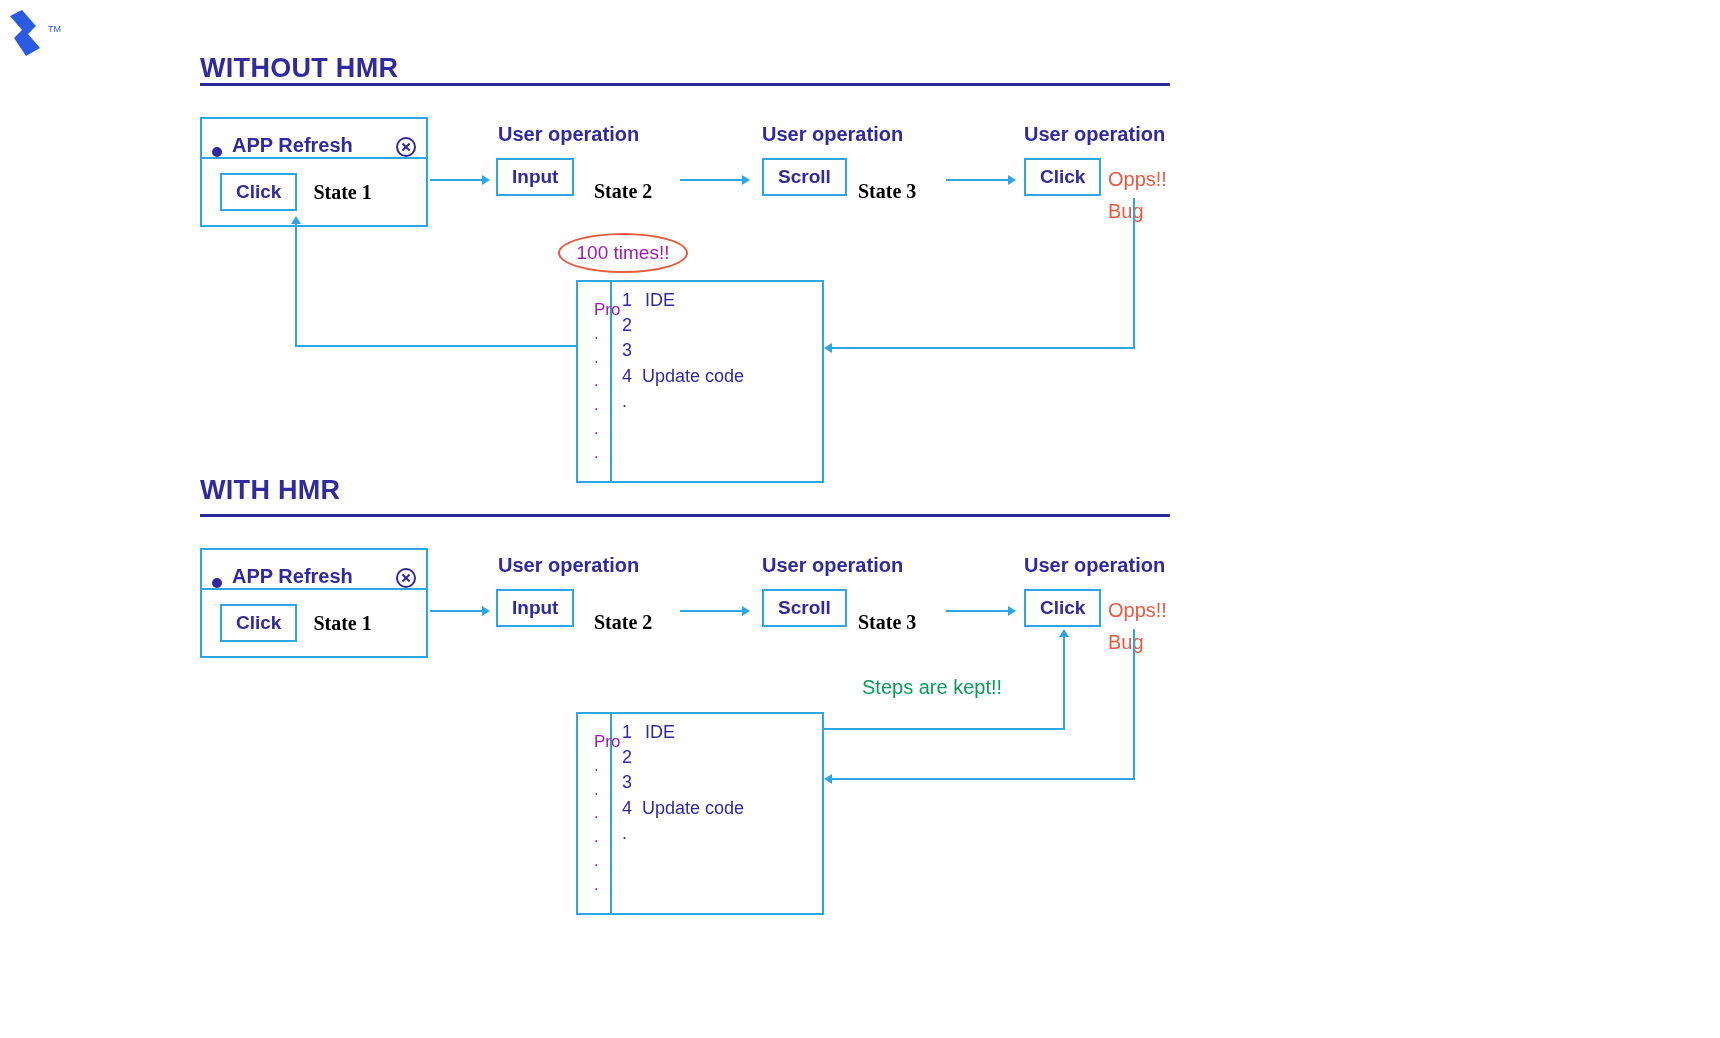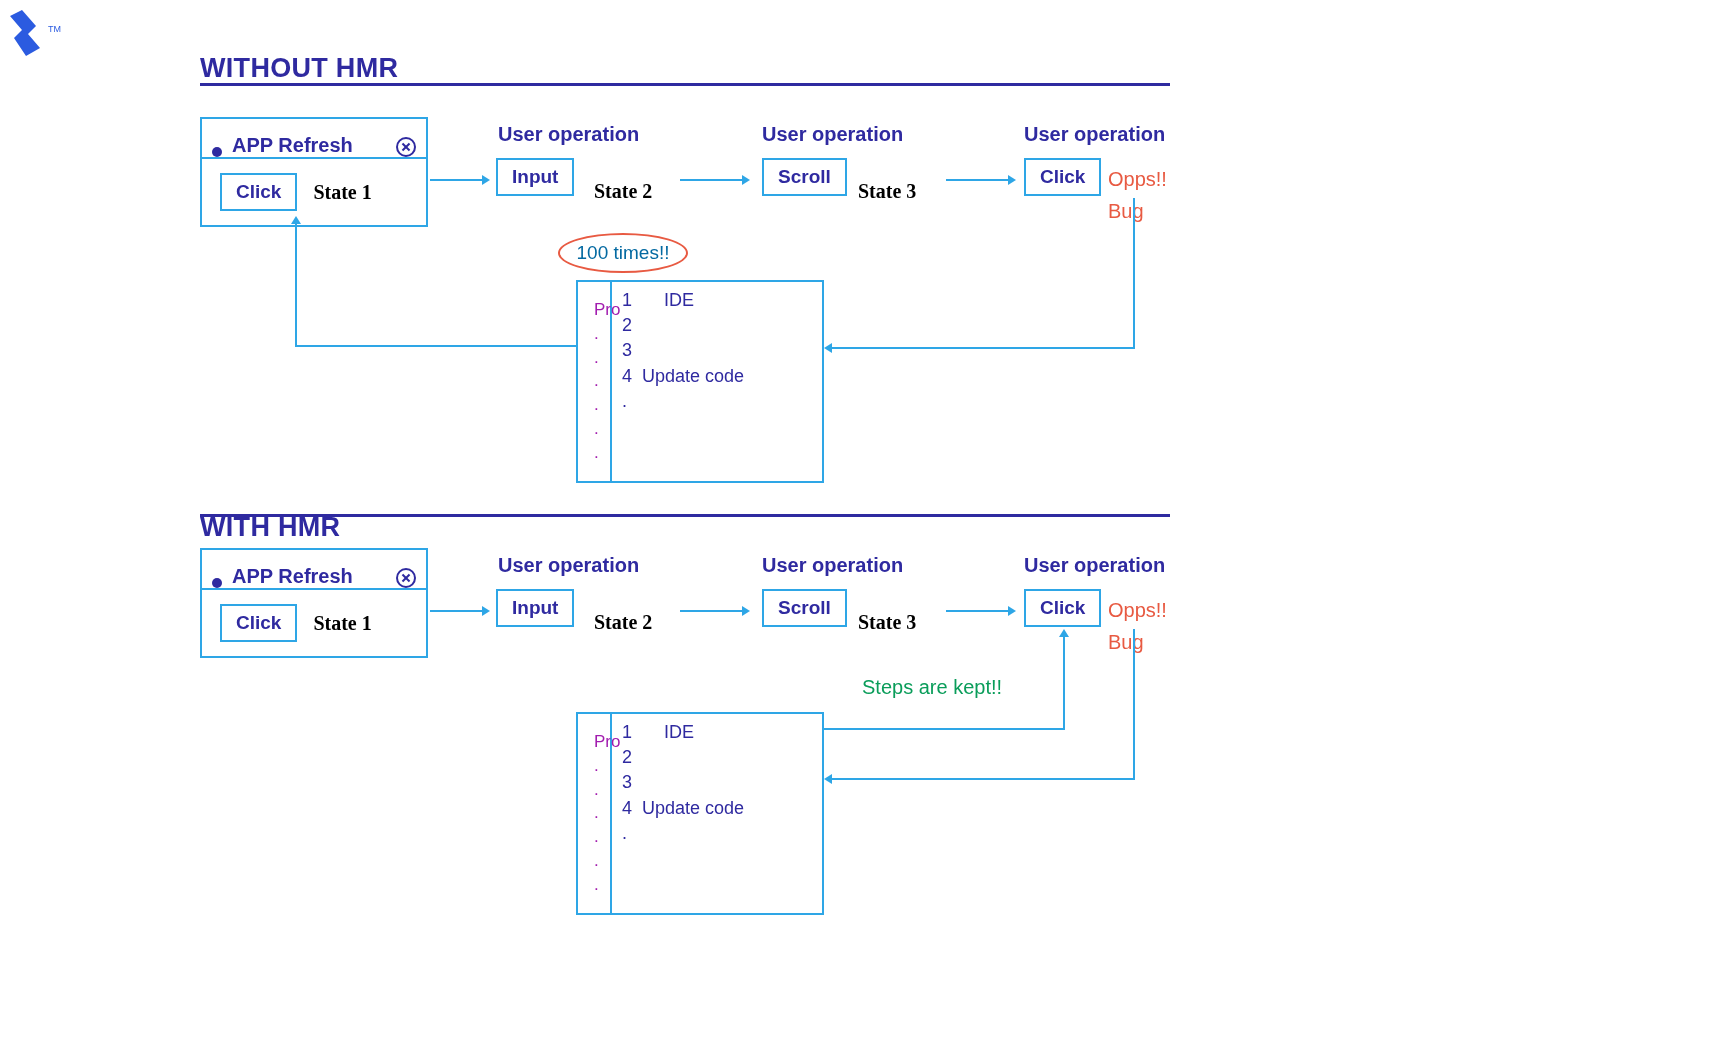--- a/index.html
+++ b/index.html
@@ -130,26 +130,26 @@
   color: #a21caf;
   font-size: 17px;
   line-height: 1.4;
 }
 .ide-body {
   padding: 6px 10px;
   color: #2f2aa0;
   font-size: 18px;
   line-height: 1.4;
 }
-.ide-title { margin-left: 32px; font-weight: 500; }
+.ide-title { margin-left: 13px; font-weight: 500; }
 .ellipse {
   position: absolute;
   border: 2px solid #e85a42;
   border-radius: 50%;
-  color: #0369a1;
+  color: #a21caf;
   font-size: 19px;
   text-align: left;
   display: flex;
   align-items: center;
   justify-content: center;
 }
 svg.arrow { position: absolute; overflow: visible; }
 svg.arrow path, svg.arrow line { stroke: #2ea6e6; stroke-width: 2; fill: none; }
 svg.arrow .head { fill: #2ea6e6; stroke: none; }
 </style>
@@ -226,21 +226,21 @@
 <svg class="arrow" style="left:824px; top:198px; width:320px; height:160px">
 <path d="M310 0 L310 150 L8 150"></path>
     <path class="head" d="M8 145 L0 150 L8 155 Z"></path>
   </svg>
 
 <svg class="arrow" style="left:296px; top:216px; width:280px; height:140px">
 <path d="M280 130 L0 130 L0 8"></path>
     <path class="head" d="M-5 8 L0 0 L5 8 Z"></path>
   </svg>
 
-<div class="section-title" style="left:200px; top:512px">WITH HMR</div>
+<div class="section-title" style="left:200px; top:475px">WITH HMR</div>
 <div class="hr" style="left:200px; top:514px; width:970px"></div>
 
 <div class="win" style="left:200px; top:548px; width:228px">
   <div class="tab-bar">
     <div class="dot"></div>
     <div class="tab-title">APP Refresh</div>
     <div class="close-icon"></div>
   </div>
   <div class="win-body">
     <div class="btn-box">Click</div>

